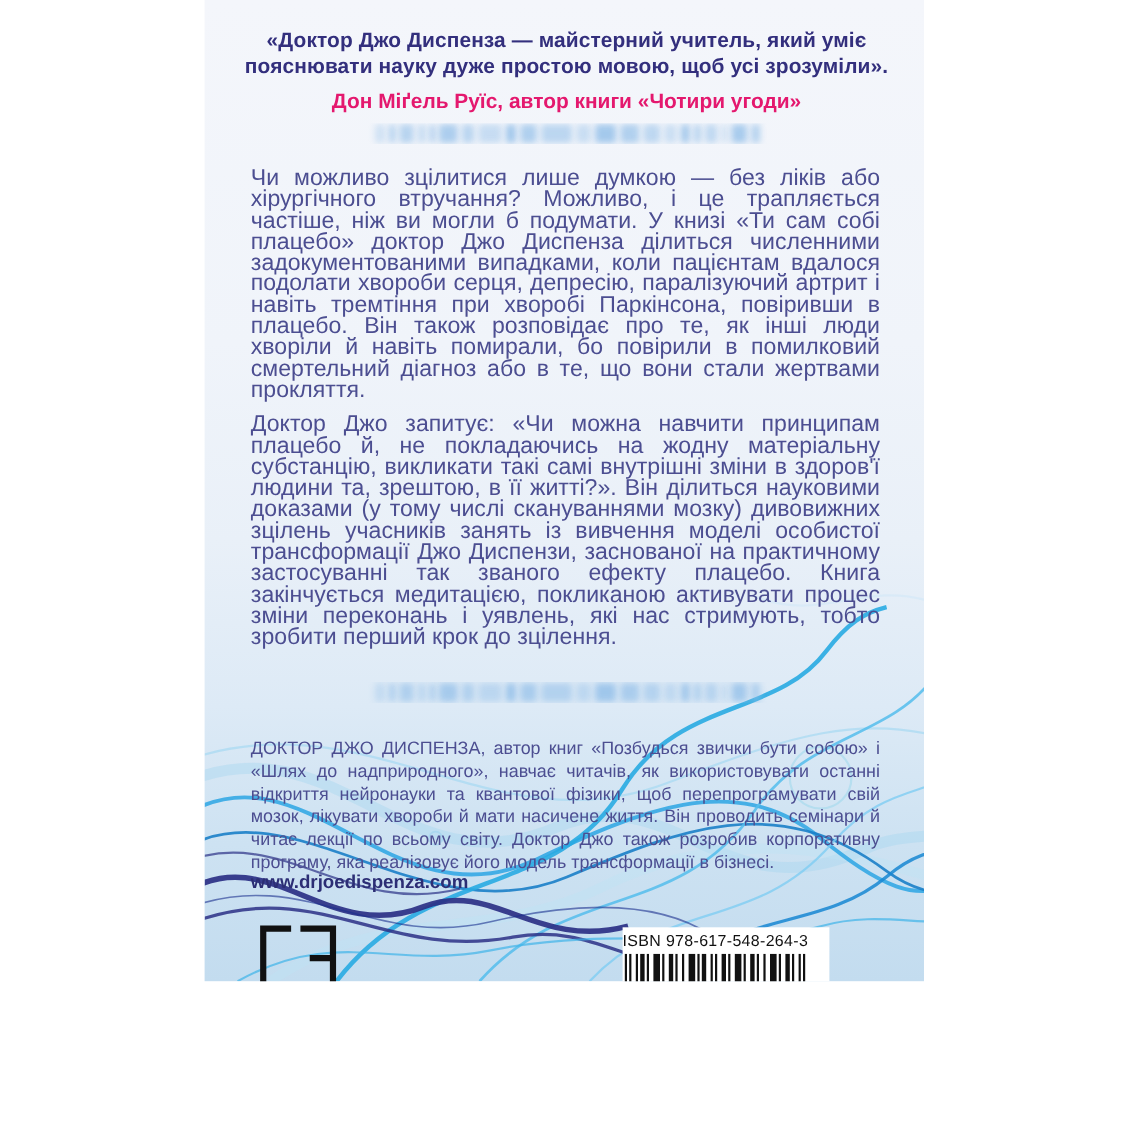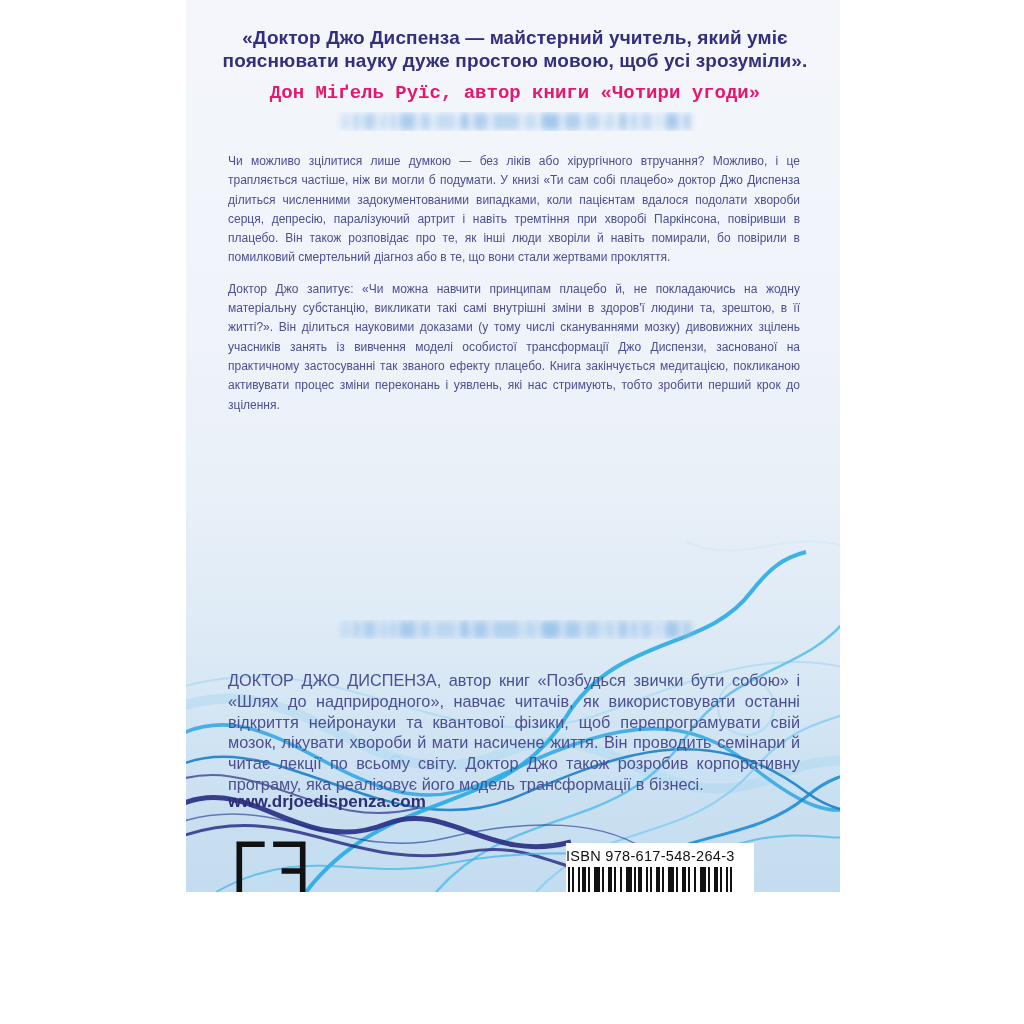--- a/index.html
+++ b/index.html
@@ -13,30 +13,30 @@
     background:linear-gradient(180deg,#f4f6fb 0%,#f0f4fa 35%,#e9f0f8 55%,#ddeaf6 72%,#cde2f2 86%,#c3dcef 100%);
     overflow:hidden;
   }
   .waves{position:absolute;left:0;bottom:0;width:654px;height:380px;pointer-events:none;}
   .quote{
     position:absolute;top:26px;left:34px;right:30px;text-align:center;
     font-size:19px;font-weight:700;line-height:23px;color:#332f7d;letter-spacing:.1px;
   }
   .attribution{
     position:absolute;top:82px;left:34px;right:30px;text-align:center;
-    font-size:19px;font-weight:700;color:#e4186e;font-family:Liberation Mono, monospace;
+    font-size:19px;font-weight:700;color:#e4186e;
   }
   .blur-band{position:absolute;height:19px;overflow:hidden;white-space:nowrap;text-align:center;}
   .blur-band.b-top{top:112px;left:62px;right:56px;}
   .blur-band.b-mid{top:620px;left:62px;right:56px;}
   .blur-band i{display:inline-block;height:17px;margin:1px 2px 0 2px;background:#8fbde8;
     filter:blur(3px);border-radius:2px;vertical-align:top;}
   .paragraphs{
     position:absolute;top:152px;left:42px;right:40px;
-    font-size:12px;line-height:19.3px;color:#4c4e91;text-align:justify;
+    font-size:21px;line-height:19.3px;color:#4c4e91;text-align:justify;
   }
   .paragraphs p{margin:0 0 12px 0;}
   .bio{
     position:absolute;top:670px;left:42px;right:40px;
     font-size:16.3px;line-height:20.8px;color:#4c4e91;text-align:justify;
   }
   .bio-site{
     position:absolute;top:792px;left:42px;
     font-size:17px;font-weight:700;color:#2c2e75;
   }

